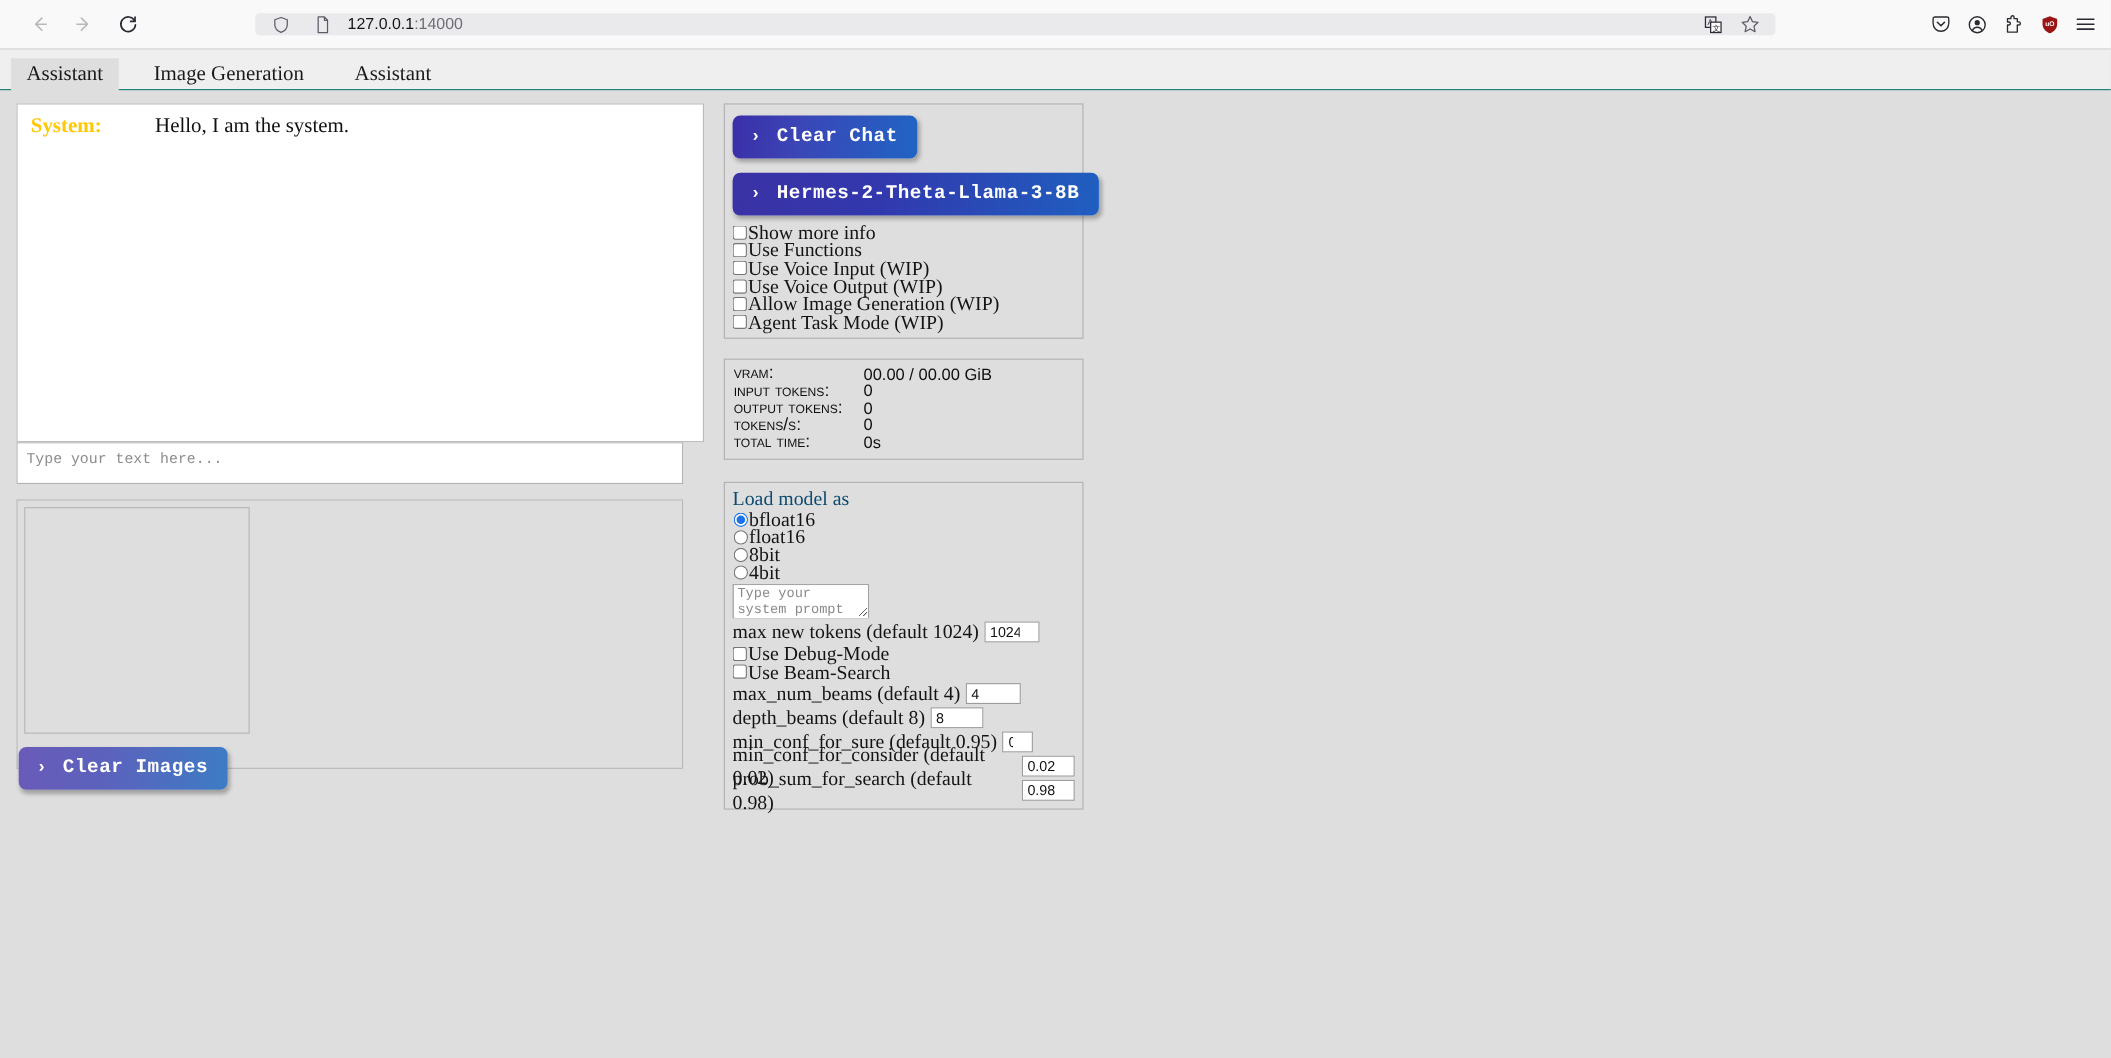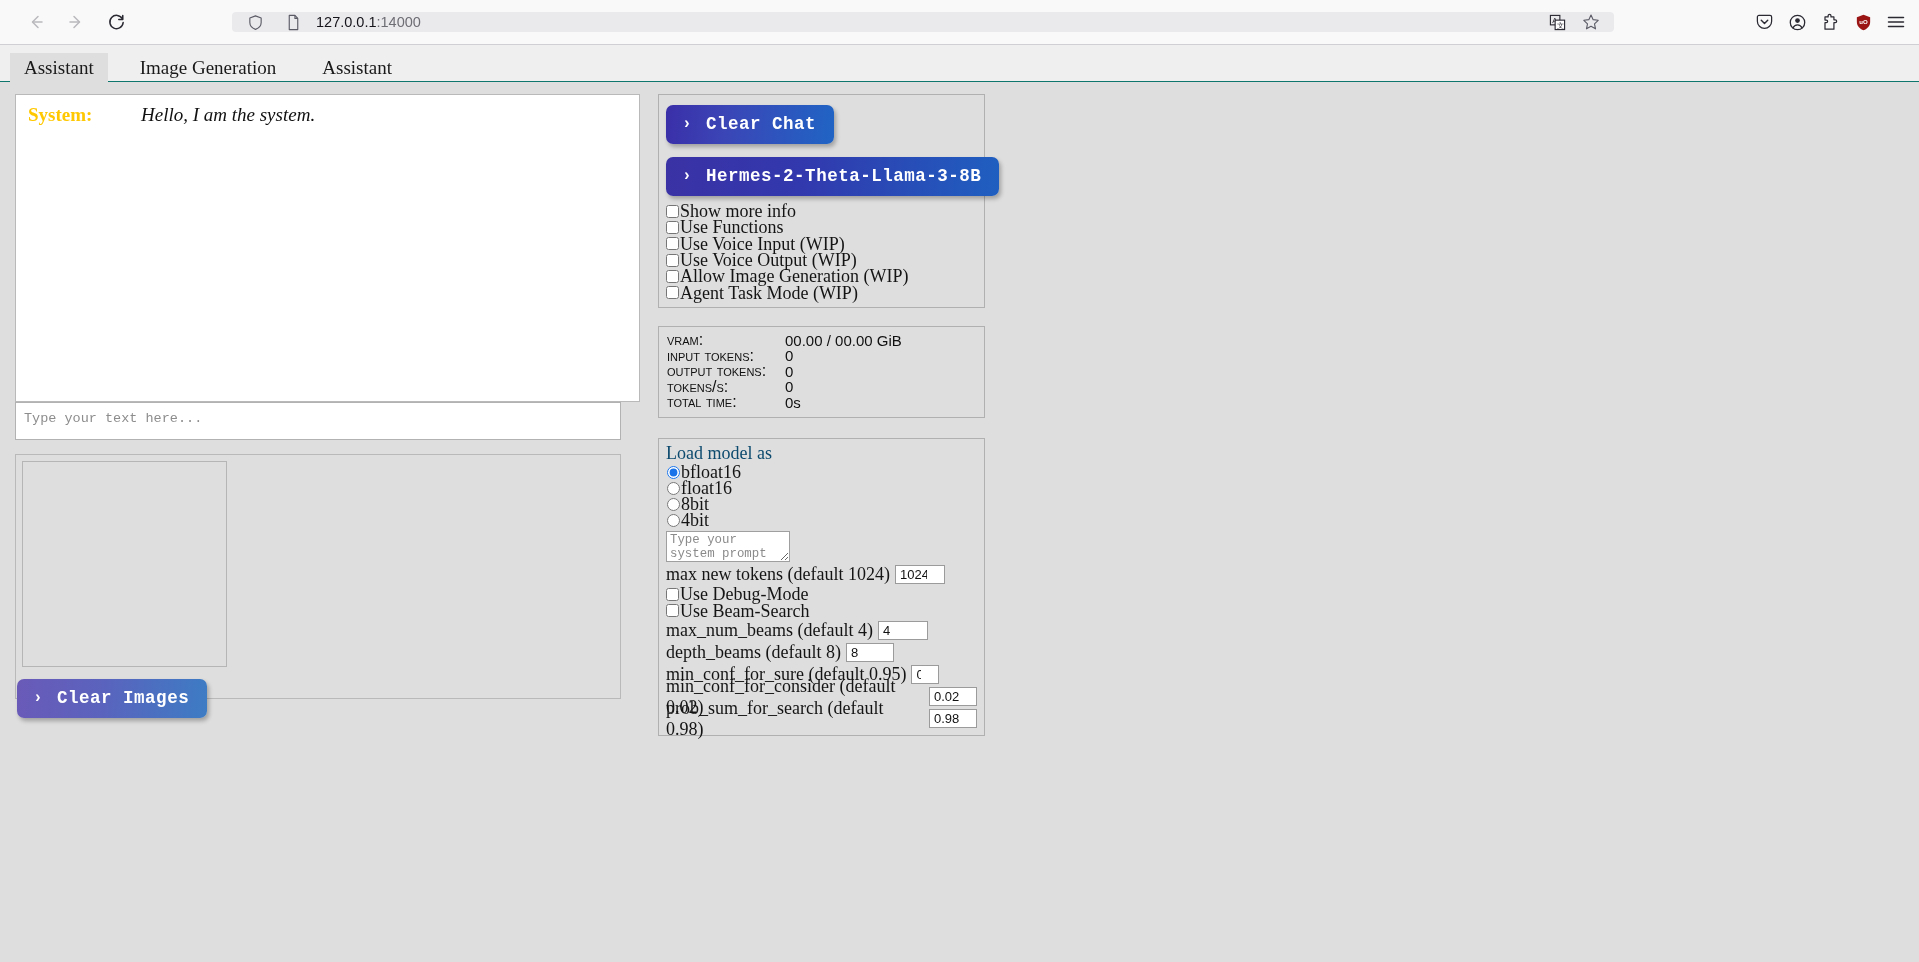--- a/index.html
+++ b/index.html
@@ -112,21 +112,20 @@
     font-weight: bold;
     font-size: 19px;
     width: 113px;
     flex: 0 0 113px;
     font-family: "Liberation Serif", serif;
   }
   .chat-text {
     font-size: 19px;
     color: #111;
     font-family: "Liberation Serif", serif;
-    font-style: italic;
   }
 
   .textinput {
     margin-top: 0;
     width: 606px;
     height: 38px;
     border: 1px solid #b2b2b2;
     background: #fff;
     font-family: "Liberation Mono", monospace;
     font-size: 13.5px;

